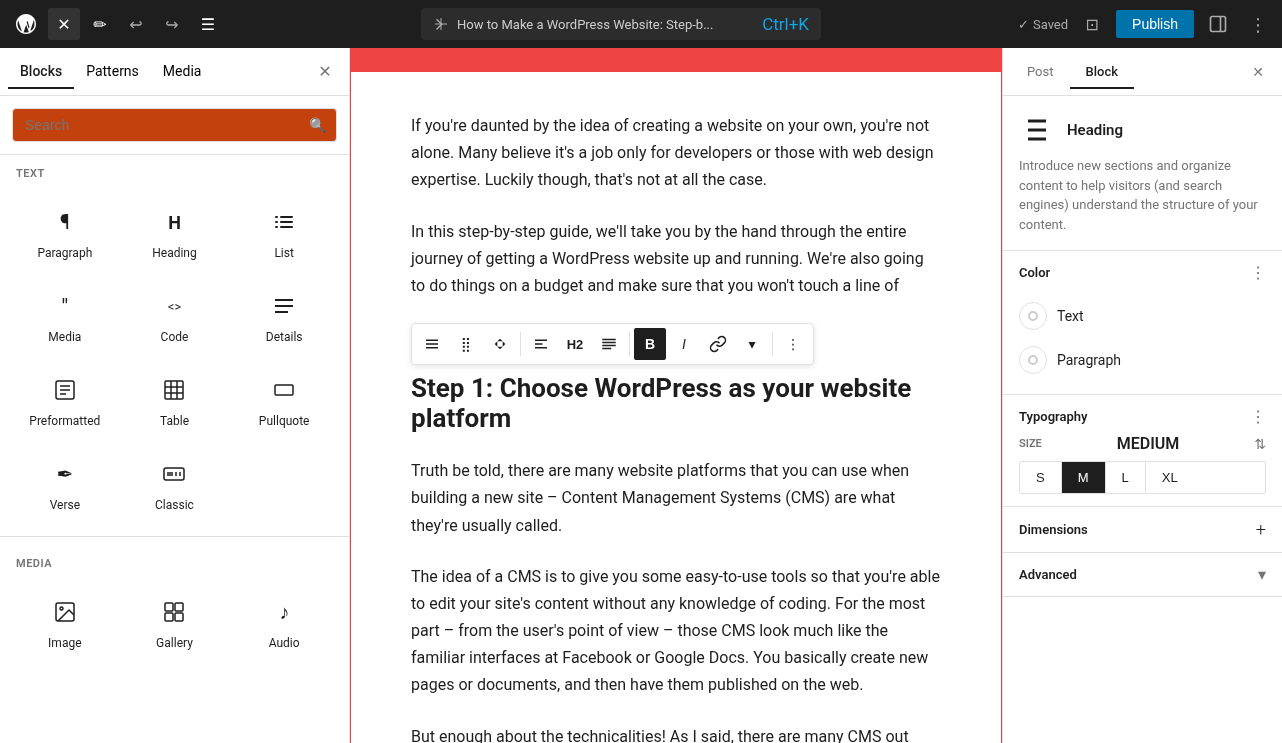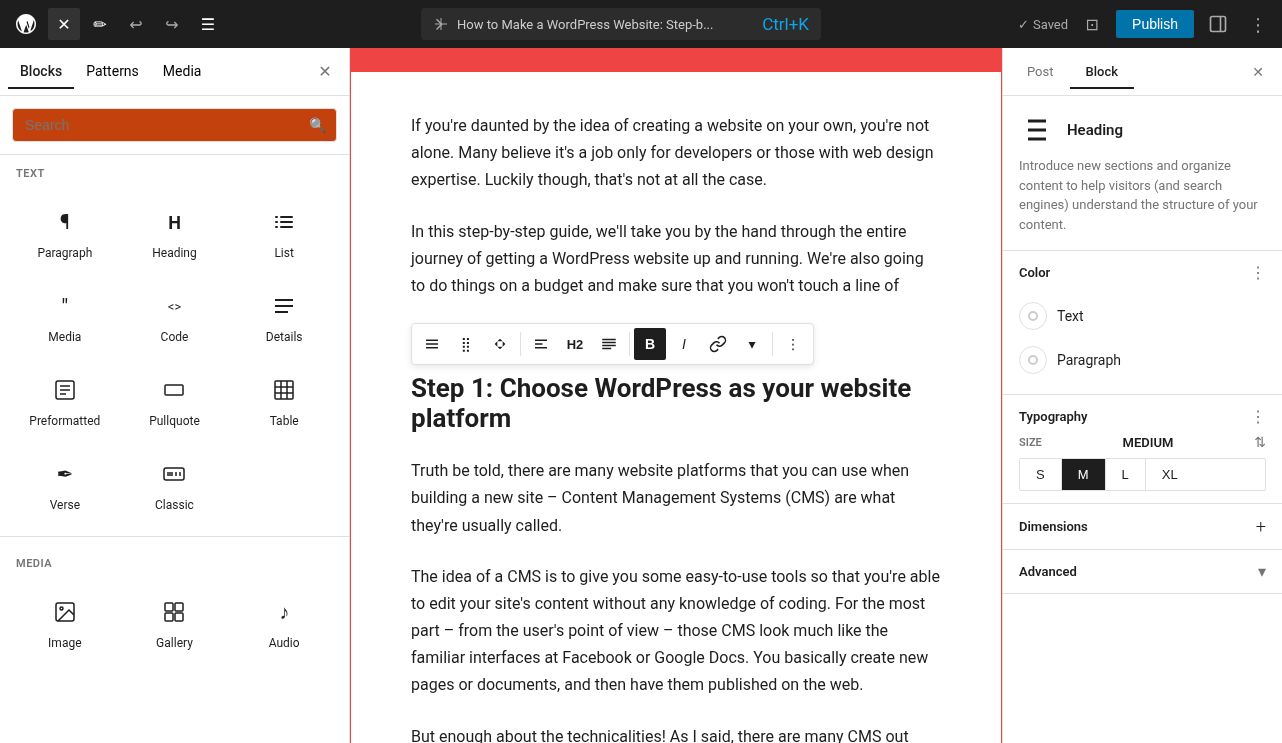--- a/index.html
+++ b/index.html
@@ -84,21 +84,21 @@
     .panel-section-more { color: #757575; cursor: pointer; font-size: 16px; }
     .color-option { display: flex; align-items: center; gap: 10px; padding: 8px 0; cursor: pointer; }
     .color-circle { width: 28px; height: 28px; border-radius: 50%; border: 1px solid #e0e0e0; display: flex; align-items: center; justify-content: center; }
     .color-circle.empty { background: #fff; }
     .color-circle-inner { width: 10px; height: 10px; border-radius: 50%; border: 2px solid #ccc; }
     .color-label { font-size: 14px; }
 
     
     .typography-header { display: flex; align-items: center; justify-content: space-between; margin-bottom: 8px; }
     .size-label { font-size: 11px; color: #757575; font-weight: 600; text-transform: uppercase; }
-    .size-value { font-size: 13px; font-weight: 600; text-transform: uppercase; }
+    .size-value { font-size: 16px; font-weight: 600; text-transform: uppercase; }
     .size-buttons { display: flex; gap: 0; border: 1px solid #e0e0e0; border-radius: 2px; overflow: hidden; }
     .size-btn { padding: 8px 16px; font-size: 13px; cursor: pointer; background: #fff; border: none; border-right: 1px solid #e0e0e0; color: #1e1e1e; }
     .size-btn:last-child { border-right: none; }
     .size-btn.active { background: #1e1e1e; color: #fff; }
     .size-adjust-icon { color: #757575; cursor: pointer; }
 
     
     .dimensions-header { display: flex; align-items: center; justify-content: space-between; gap: 48px; }
     .dimensions-add { color: #1e1e1e; cursor: pointer; font-size: 18px; font-weight: 300; }
 
@@ -221,37 +221,37 @@
                 <line x1="7" y1="12" x2="17" y2="12"></line>
                 <line x1="7" y1="16" x2="13" y2="16"></line>
               </svg>
           </div>
           <div class="block-item-label">Preformatted</div>
         </div>
 
         <div class="block-item">
           <div class="block-item-icon">
             <svg width="24" height="24" viewBox="0 0 24 24" fill="none" stroke="currentColor" stroke-width="1.5">
-                <rect x="3" y="7" width="18" height="10" rx="1"></rect>
-              </svg>
-          </div>
-          <div class="block-item-label">Pullquote</div>
-        </div>
-
-        <div class="block-item">
-          <div class="block-item-icon">
-            <svg width="24" height="24" viewBox="0 0 24 24" fill="none" stroke="currentColor" stroke-width="1.5">
                 <rect x="3" y="3" width="18" height="18" rx="1"></rect>
                 <line x1="3" y1="9" x2="21" y2="9"></line>
                 <line x1="3" y1="15" x2="21" y2="15"></line>
                 <line x1="9" y1="3" x2="9" y2="21"></line>
                 <line x1="15" y1="3" x2="15" y2="21"></line>
               </svg>
           </div>
           <div class="block-item-label">Table</div>
+        </div>
+
+        <div class="block-item">
+          <div class="block-item-icon">
+            <svg width="24" height="24" viewBox="0 0 24 24" fill="none" stroke="currentColor" stroke-width="1.5">
+                <rect x="3" y="7" width="18" height="10" rx="1"></rect>
+              </svg>
+          </div>
+          <div class="block-item-label">Pullquote</div>
         </div>
 
         <div class="block-item">
           <div class="block-item-icon" style="font-size:20px;">✒</div>
           <div class="block-item-label">Verse</div>
         </div>
 
         <div class="block-item">
           <div class="block-item-icon">
             <svg width="24" height="24" viewBox="0 0 24 24" fill="none" stroke="currentColor" stroke-width="1.5">

